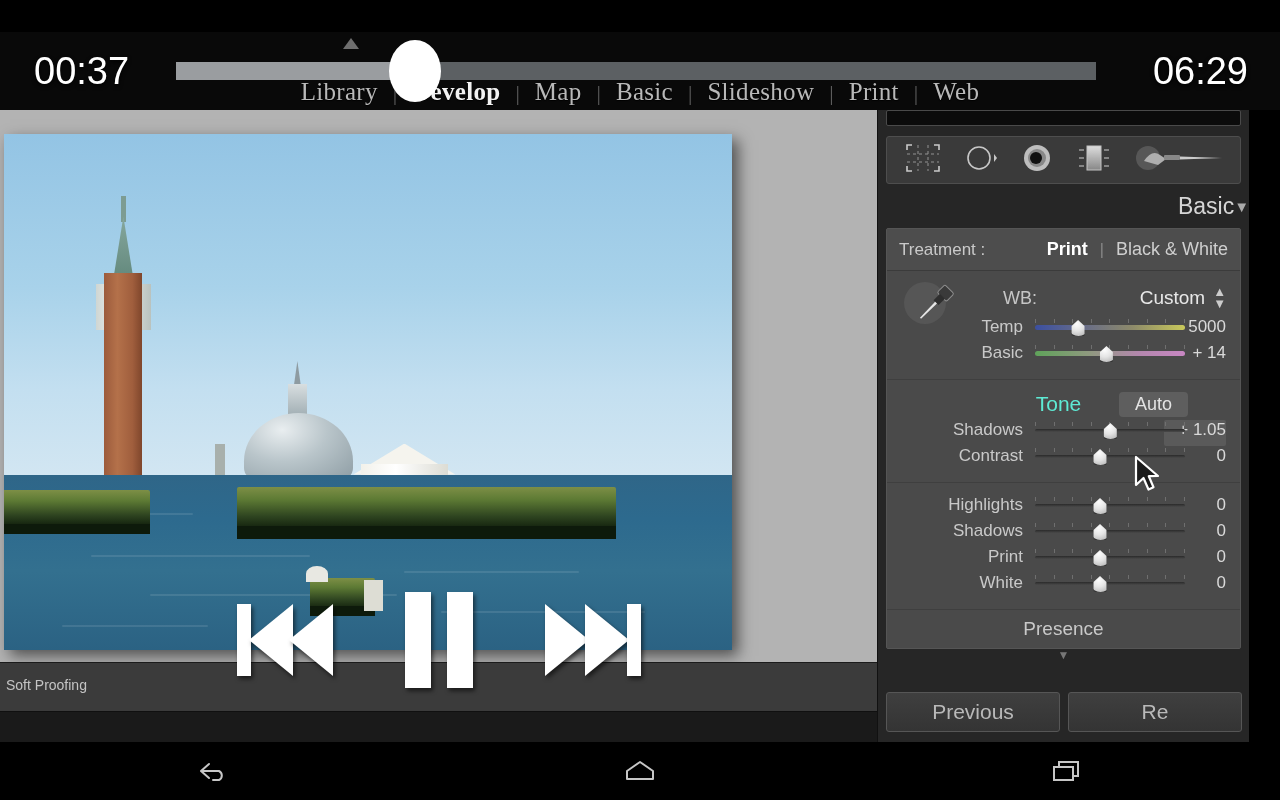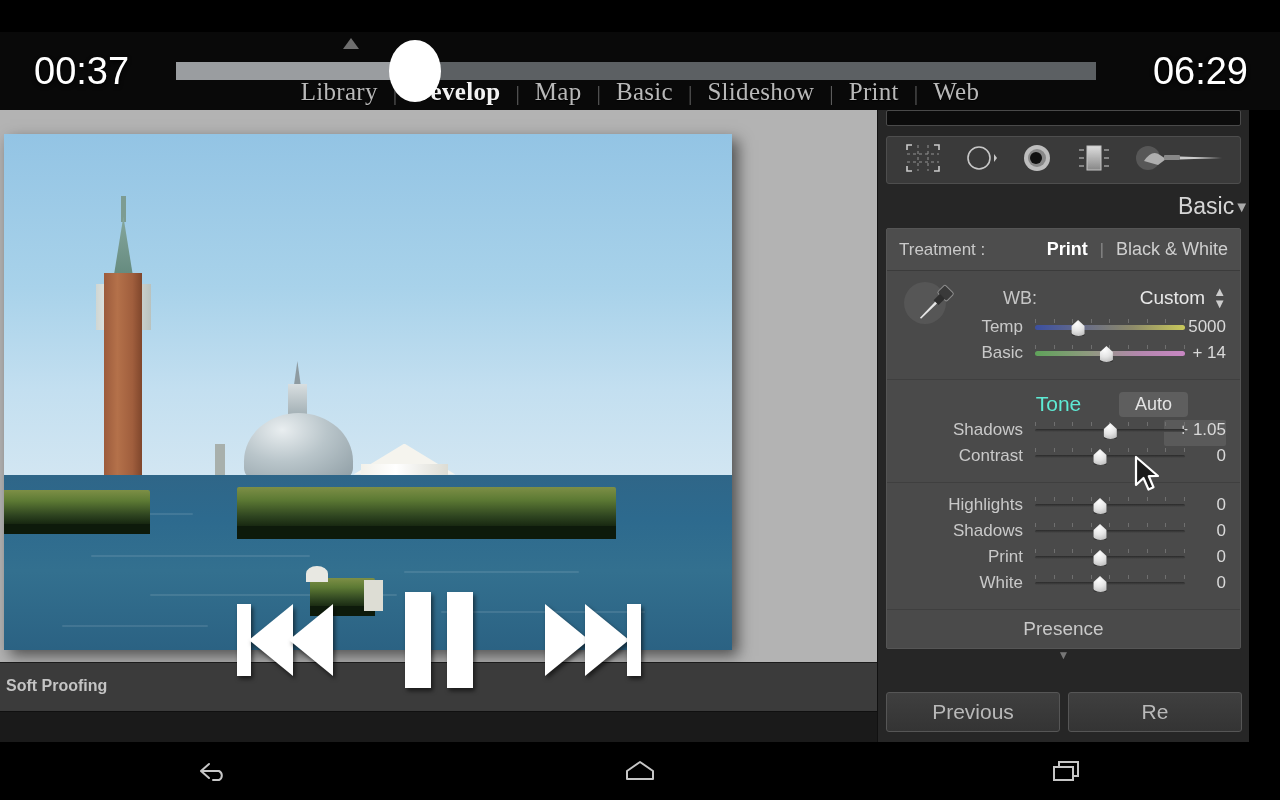--- a/index.html
+++ b/index.html
@@ -162,21 +162,21 @@
   .bar-v { width:14px; height:72px; background:#fff; filter:drop-shadow(2px 3px 2px rgba(0,0,0,.55)); }
   .pausebars { display:flex; gap:16px; }
   .pausebar { width:26px; height:96px; background:#fff; filter:drop-shadow(2px 3px 2px rgba(0,0,0,.55)); }
 
   
   #toolbar-strip {
     position:absolute; left:0; top:552px; width:877px; height:50px;
     background:#3b3b3b; border-top:1px solid #1b1b1b; border-bottom:1px solid #101010;
   }
   #softproof {
-    position:absolute; left:6px; top:14px; color:#c4c4c4; font-size:16px;font-weight:bold;
+    position:absolute; left:6px; top:14px; color:#c4c4c4; font-size:14px;
   }
 
   
   #rightpanel {
     position:absolute; left:877px; top:0; width:403px; height:632px;
     background:#000;
   }
   #rp-inner {
     position:absolute; left:0; top:0; width:372px; height:632px;
     background:#262626;

